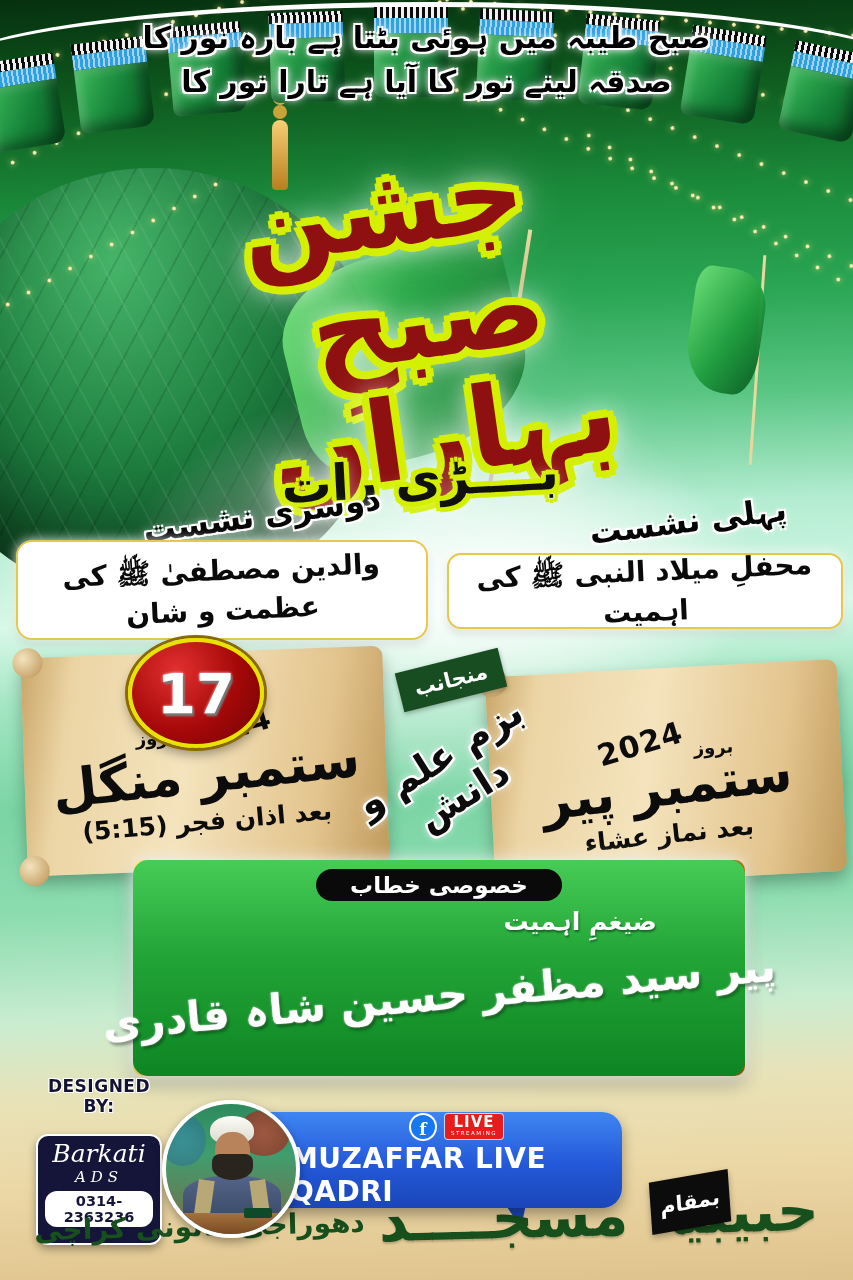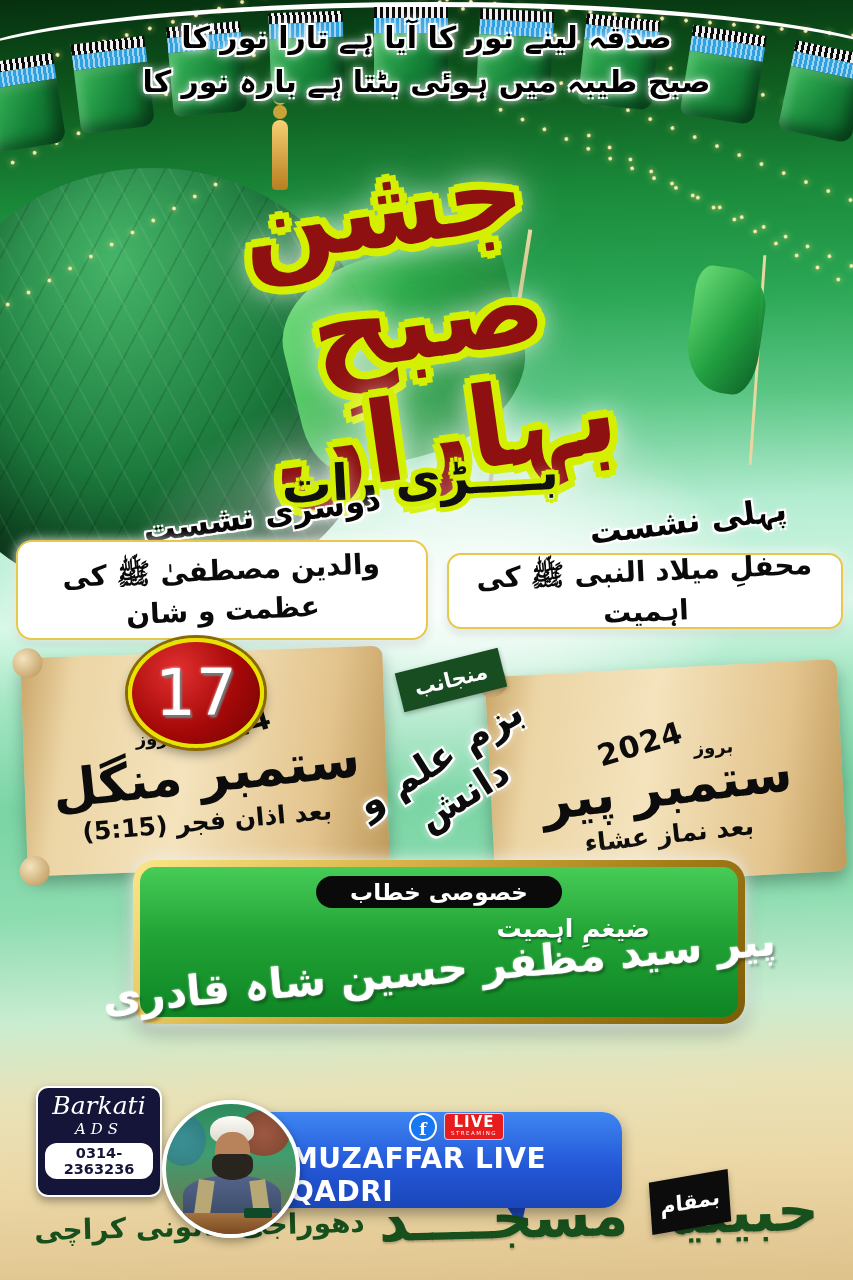--- a/index.html
+++ b/index.html
@@ -119,52 +119,52 @@
   .scroll .byroz{font-size:18px;font-weight:bold;}
   .scroll .year{font-size:30px;font-weight:bold;transform:rotate(-14deg);letter-spacing:1px;}
   .scroll .dayline{font-size:52px;font-weight:bold;line-height:1.05;transform:rotate(-4deg);}
   .scroll .timeline{font-size:25px;font-weight:bold;margin-top:6px;transform:rotate(-3deg);}
   .day-badge{position:absolute;z-index:5;width:128px;height:102px;border-radius:50%;
     background:radial-gradient(circle at 35% 28%,#e23030 0%,#a50808 55%,#6e0404 100%);
     border:4px solid #e8e200;box-shadow:0 0 0 3px #8a6a00,0 6px 12px rgba(0,0,0,.4);
     display:flex;align-items:center;justify-content:center;}
   .db1{left:588px;top:640px;}
   .db2{left:128px;top:638px;}
-  .day-badge .num{font-size:64px;font-weight:normal;color:#fff;
+  .day-badge .num{font-size:56px;font-weight:bold;color:#fff;
     text-shadow:2px 3px 2px #777,0 0 3px #fff;}
 
   
   .minjanib{position:absolute;left:398px;top:660px;width:106px;height:40px;z-index:4;background:#174d20;
     transform:rotate(-14deg);color:#fff;font-size:21px;font-weight:bold;direction:rtl;
     display:flex;align-items:center;justify-content:center;box-shadow:0 2px 5px rgba(0,0,0,.3);}
   .bazm{position:absolute;left:352px;top:692px;width:200px;height:170px;z-index:4;direction:rtl;
     display:flex;align-items:center;justify-content:center;text-align:center;
     font-size:38px;font-weight:bold;color:#0c0c0c;line-height:1.15;transform:rotate(-32deg);
     text-shadow:-2px -2px 0 #fff,2px -2px 0 #fff,-2px 2px 0 #fff,2px 2px 0 #fff,0 0 10px #fff;}
 
   
-  .gold-frame{position:absolute;left:133px;top:860px;width:612px;height:164px;z-index:3;border-radius:22px;
+  .gold-frame{position:absolute;left:133px;top:860px;width:612px;height:216px;z-index:3;border-radius:10px;
     background:linear-gradient(135deg,#fae789 0%,#d8b348 35%,#a57d16 70%,#7c5c08 100%);
-    box-shadow:0 0 16px rgba(255,255,255,.95),0 8px 18px rgba(0,0,0,.3);padding:7px;box-sizing:border-box;}
+    box-shadow:0 0 16px rgba(255,255,255,.95),0 8px 18px rgba(0,0,0,.3);box-sizing:border-box;}
   .green-inner{position:relative;width:100%;height:100%;border-radius:15px;
     background:linear-gradient(180deg,#47cc57 0%,#22a436 45%,#0e8524 100%);}
   .khitab-pill{position:absolute;top:9px;left:50%;transform:translateX(-50%);background:#0a0a0a;
     color:#fff;border-radius:18px;padding:3px 34px;font-size:23px;font-weight:bold;direction:rtl;
     letter-spacing:2px;white-space:nowrap;}
   .honorific{position:absolute;top:47px;right:88px;color:#fff;font-size:25px;font-weight:bold;direction:rtl;
     text-shadow:1px 2px 2px rgba(0,60,20,.6);}
   .speaker{position:absolute;left:6px;right:6px;top:58px;bottom:4px;display:flex;align-items:center;
     justify-content:center;direction:rtl;color:#fff;font-size:42px;font-weight:bold;white-space:nowrap;
     transform:rotate(-5deg);text-shadow:2px 3px 3px rgba(0,0,0,.35),0 0 2px #fff;}
 
   
   .designed{position:absolute;left:36px;top:1076px;width:126px;z-index:4;text-align:center;}
   .dhead{font-size:17px;font-weight:bold;color:#141432;letter-spacing:.5px;
     text-shadow:-1px -1px 0 #fff,1px -1px 0 #fff,-1px 1px 0 #fff,1px 1px 0 #fff;}
-  .dbox{margin-top:10px;background:#15153a;border:2px solid #fff;border-radius:12px;padding:5px 3px 16px;
+  .dbox{margin-top:18px;background:#15153a;border:2px solid #fff;border-radius:12px;padding:5px 3px 16px;
     color:#fff;box-shadow:0 4px 8px rgba(0,0,0,.35);}
   .dname{font-family:"DejaVu Serif",serif;font-style:italic;font-size:25px;line-height:1.05;}
   .dads{font-family:"DejaVu Serif",serif;font-style:italic;font-size:15px;letter-spacing:5px;margin-top:1px;}
   .dphone{margin:5px auto 0;background:#fff;color:#15153a;border-radius:12px;font-size:14.5px;
     font-weight:bold;padding:2px 2px;width:104px;}
 
   
   .photo{position:absolute;left:162px;top:1100px;width:130px;height:130px;z-index:6;border-radius:50%;
     border:4px solid #fff;overflow:hidden;box-shadow:0 4px 10px rgba(0,0,0,.35);
     background:linear-gradient(180deg,#2d8a5e 0%,#3f9e6e 38%,#7a6a4a 100%);}
@@ -275,22 +275,22 @@
       <div class="blueband"></div>
       <div class="cloth"></div>
     </div>
   <div class="flag f9">
       <div class="checker"></div>
       <div class="blueband"></div>
       <div class="cloth"></div>
     </div>
 
   <div class="poem">
+    <div class="pl">صبح طیبہ میں ہوئی بٹتا ہے بارہ نور کا</div>
     <div class="pl">صدقہ لینے نور کا آیا ہے تارا نور کا</div>
-    <div class="pl">صبح طیبہ میں ہوئی بٹتا ہے بارہ نور کا</div>
   </div>
 
   <div class="title">
     <span class="t1">جشن</span>
     <span class="t2">صبحِ بہاراں</span>
   </div>
   <div class="subtitle">بــــڑی رات</div>
 
   <div class="sess-label slab1">پہلی نشست</div>
   <div class="sess-box sbox1">
@@ -331,20 +331,21 @@
 
   <div class="gold-frame">
     <div class="green-inner">
       <div class="khitab-pill">خصوصی خطاب</div>
       <div class="honorific">ضیغمِ اہمیت</div>
       <div class="speaker">پیر سید مظفر حسین شاہ قادری</div>
     </div>
   </div>
 
   <div class="designed">
+    <div class="dhead">DESIGNED BY:</div>
     <div class="dbox">
       <div class="dname">Barkati</div>
       <div class="dads">ADS</div>
       <div class="dphone">0314-2363236</div>
     </div>
   </div>
 
   <div class="photo">
     <div class="ph-blob1"></div>
     <div class="ph-blob2"></div>

